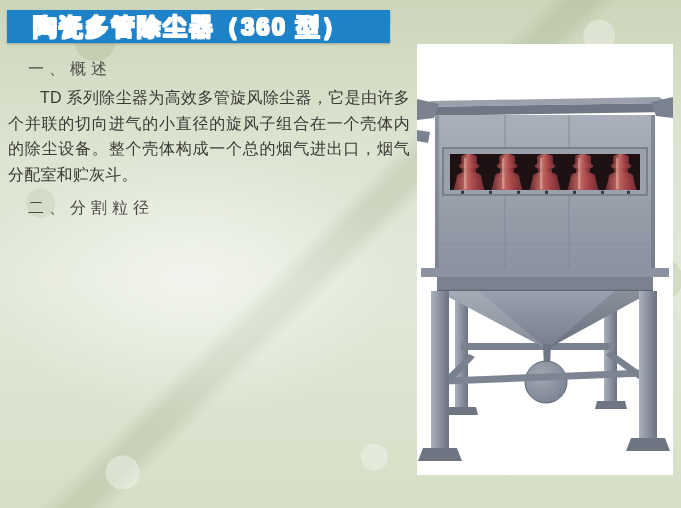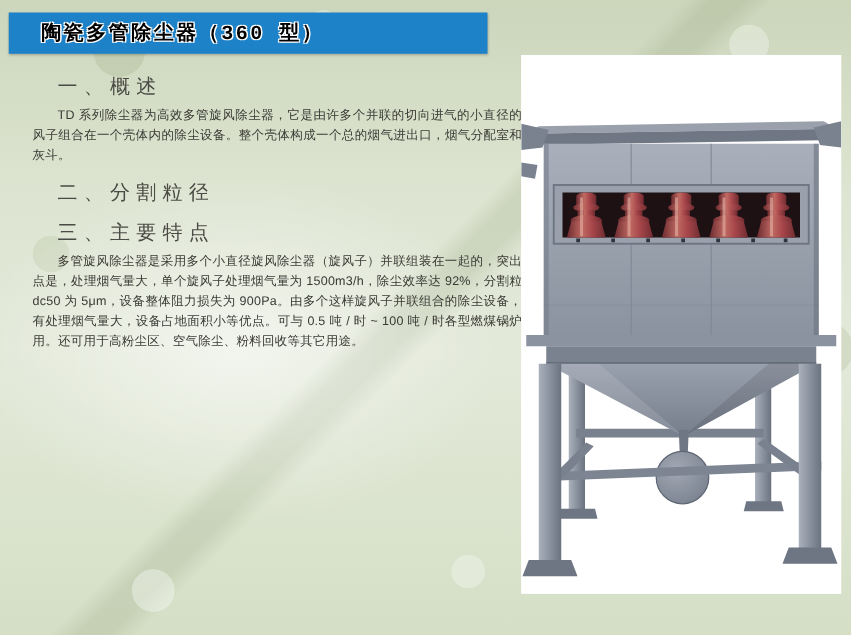--- a/index.html
+++ b/index.html
@@ -27,42 +27,41 @@
   }
   .title-bar{
     position:absolute;left:7px;top:10px;
     width:383px;height:33px;
     background:#1e82c8;
     display:flex;align-items:center;
     box-shadow:0 1px 2px rgba(0,0,0,0.25);
   }
   .title-bar .title-text{
     padding-left:26px;
-    font-size:16px;
+    font-size:24px;
     font-weight:bold;
     letter-spacing:2px;
-    color:#000000;
+    color:#ffffff;
     text-shadow:-1px -1px 0 #fff, 1px -1px 0 #fff, -1px 1px 0 #fff, 1px 1px 0 #fff;
     white-space:nowrap;
-    font-family:Liberation Mono, monospace;
   }
   .content{
-    position:absolute;left:8px;top:48px;width:402px;margin-left:18px;
+    position:absolute;left:8px;top:48px;width:402px;
   }
   .section h2{
     margin:11px 0 5px 0;
     padding-left:20px;
     font-size:16px;
     font-weight:normal;
     letter-spacing:5px;
     color:#4b4b45;
   }
   .section p{
     margin:0 0 5px 0;
-    font-size:10px;
+    font-size:16px;
     line-height:1.6;
     text-indent:2em;
     text-align:justify;
     letter-spacing:0.2px;
     color:#3a3a34;
   }
   .photo{
     position:absolute;left:417px;top:44px;
     width:256px;height:431px;
     background:#ffffff;
@@ -78,25 +77,20 @@
     <span class="title-text">陶瓷多管除尘器（360 型）</span>
   </div>
 
   <div class="content">
     <div class="section">
       <h2>一、概述</h2>
       <p>TD 系列除尘器为高效多管旋风除尘器，它是由许多个并联的切向进气的小直径的旋风子组合在一个壳体内的除尘设备。整个壳体构成一个总的烟气进出口，烟气分配室和贮灰斗。</p>
     </div>
     <div class="section">
       <h2>二、分割粒径</h2>
-    </div>
-    <div class="section">
-      <h2>三、主要特点</h2>
-      <p>多管旋风除尘器是采用多个小直径旋风除尘器（旋风子）并联组装在一起的，突出特点是，处理烟气量大，单个旋风子处理烟气量为 1500m3/h，除尘效率达 92%，分割粒径 dc50 为 5μm，设备整体阻力损失为 900Pa。由多个这样旋风子并联组合的除尘设备，具有处理烟气量大，设备占地面积小等优点。可与 0.5 吨 / 时 ~ 100 吨 / 时各型燃煤锅炉配用。还可用于高粉尘区、空气除尘、粉料回收等其它用途。</p>
-
     </div>
   </div>
 
   <div class="photo">
     <svg viewBox="0 0 256 431">
       <defs>
         <linearGradient id="bodyG" x1="0" y1="0" x2="0" y2="1">
           <stop offset="0" stop-color="#a9b0bb"></stop>
           <stop offset="0.5" stop-color="#99a1ad"></stop>
           <stop offset="1" stop-color="#8b93a0"></stop>

